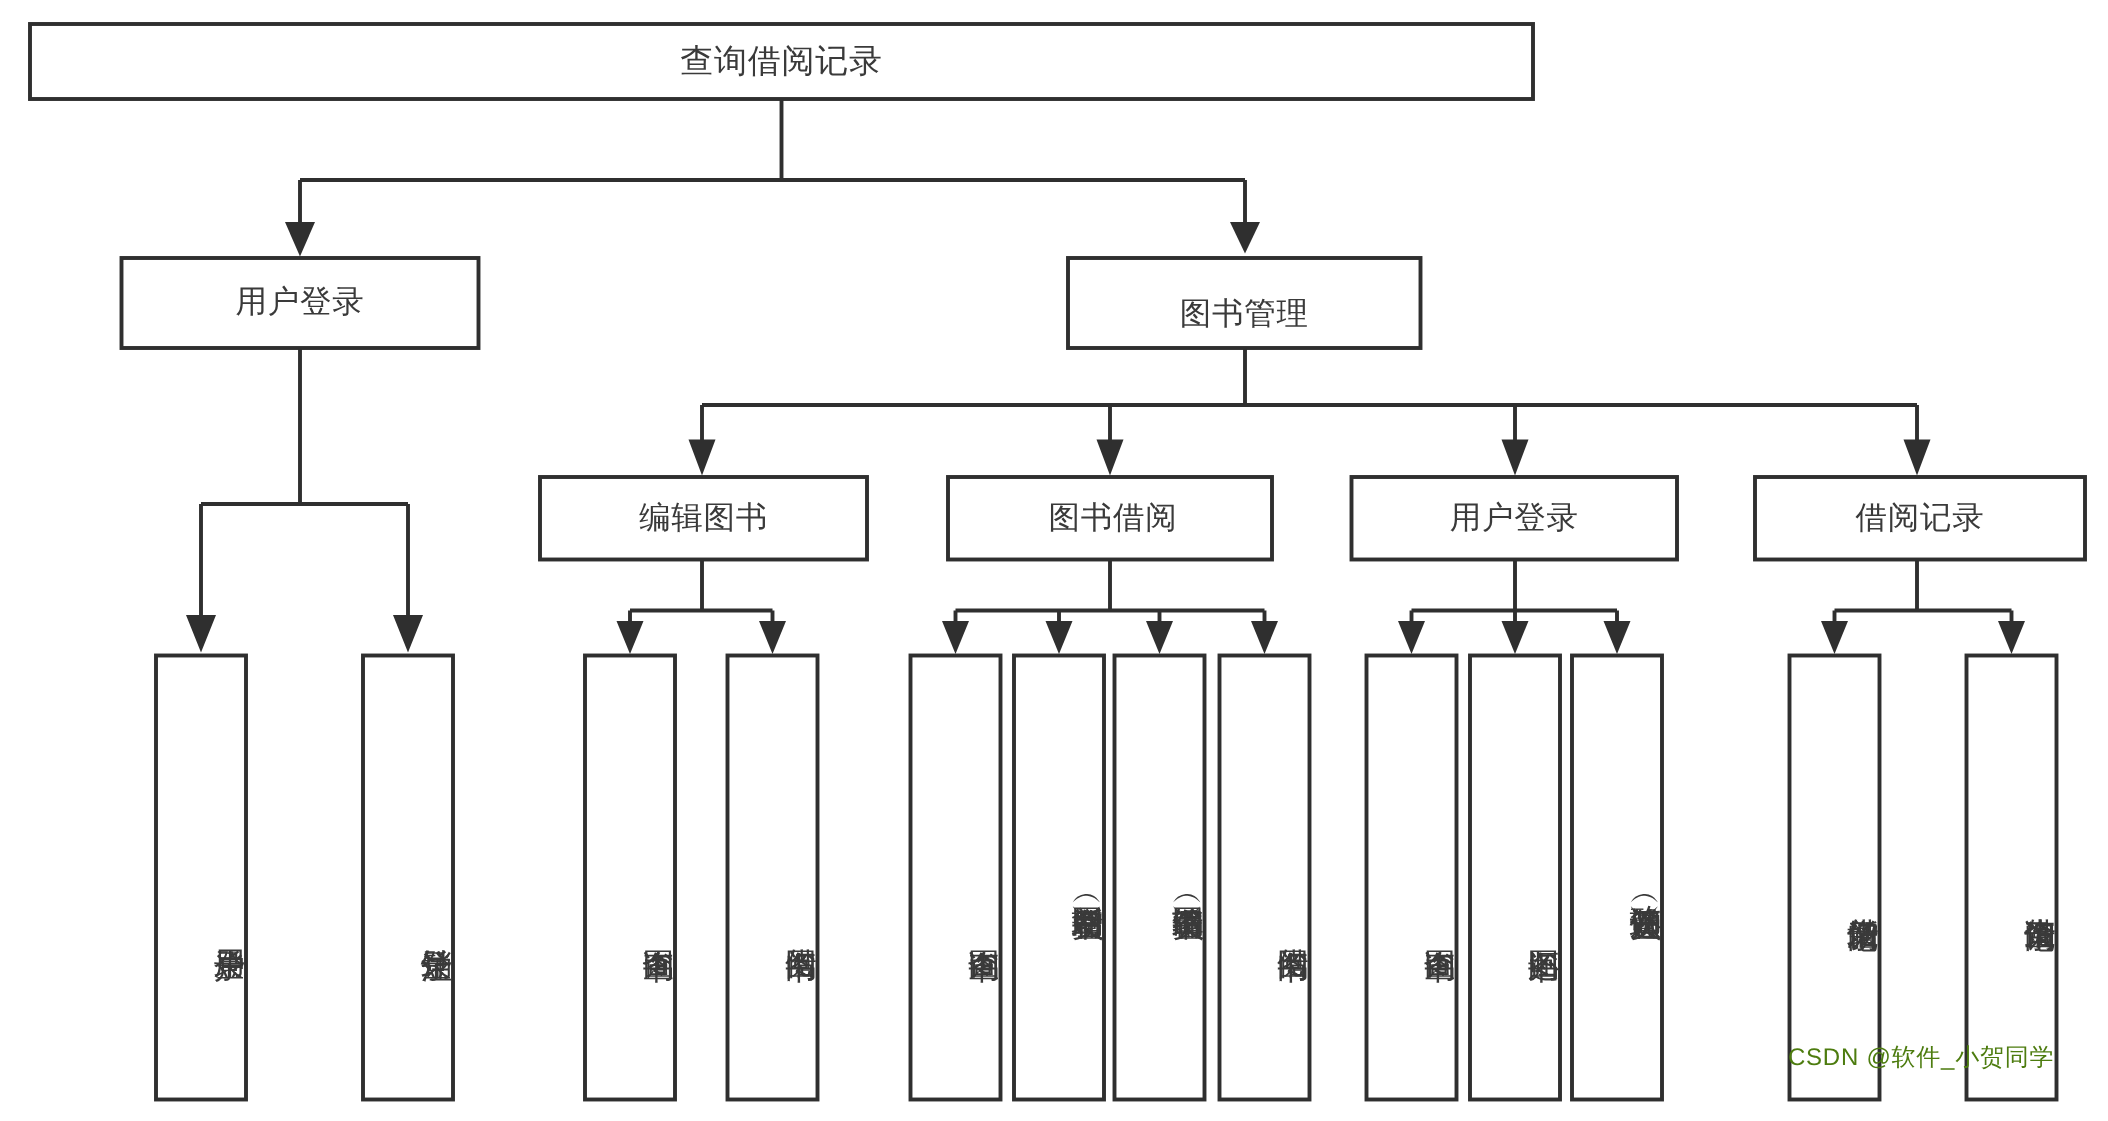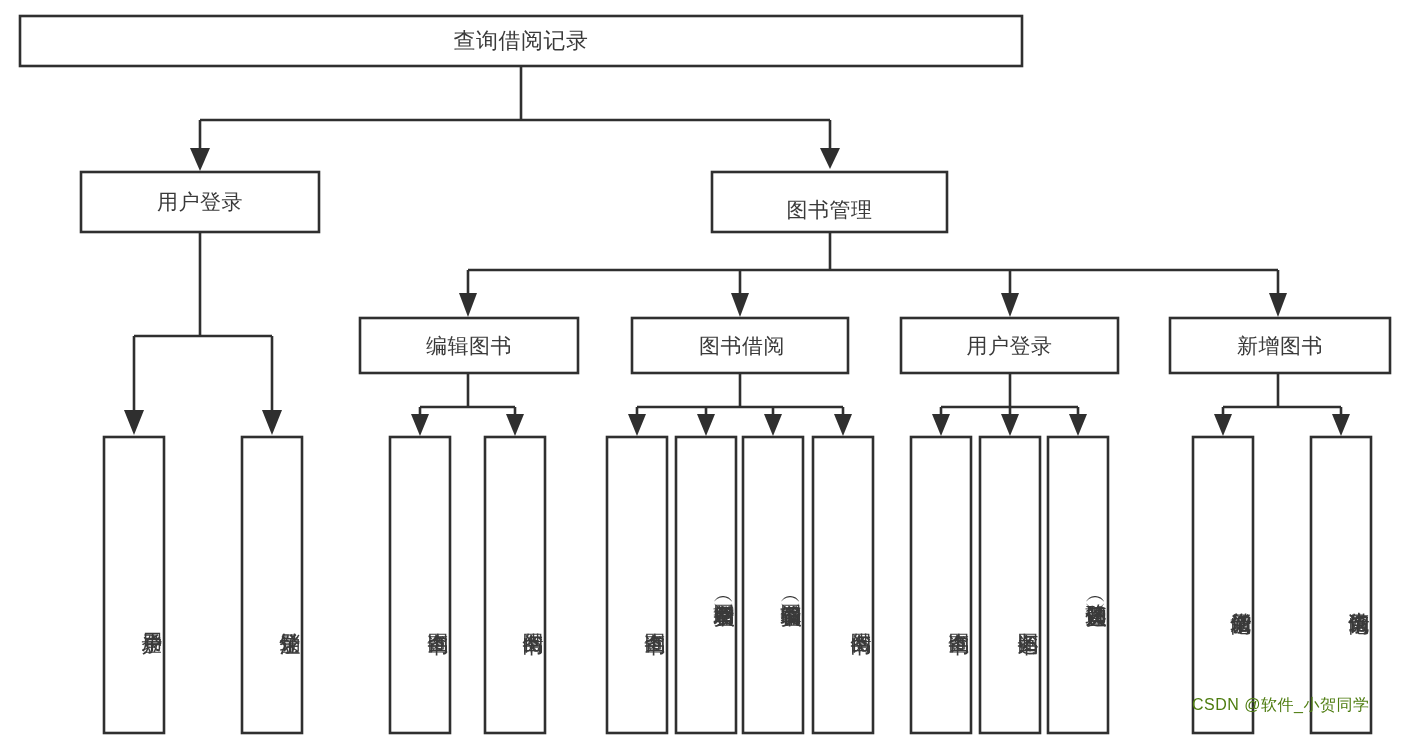--- a/index.html
+++ b/index.html
@@ -194,21 +194,21 @@
   </svg>
 
   <div class="node-label horizontal title" style="left:20px; top:16px; width:1002px; height:50px;">查询借阅记录</div>
 
   <div class="node-label horizontal" style="left:81px; top:172px; width:238px; height:60px;">用户登录</div>
   <div class="node-label horizontal" style="left:712px; top:172px; width:235px; height:76px;">图书管理</div>
 
   <div class="node-label horizontal" style="left:360px; top:318px; width:218px; height:55px;">编辑图书</div>
   <div class="node-label horizontal" style="left:632px; top:318px; width:220px; height:55px;">图书借阅</div>
   <div class="node-label horizontal" style="left:901px; top:318px; width:217px; height:55px;">用户登录</div>
-  <div class="node-label horizontal" style="left:1170px; top:318px; width:220px; height:55px;">新增图书</div>
+  <div class="node-label horizontal" style="left:1170px; top:318px; width:220px; height:55px;">借阅记录</div>
 
   <div class="node-label vertical" style="left:104px; top:500px; width:60px; height:230px;">用户登录</div>
   <div class="node-label vertical" style="left:242px; top:500px; width:60px; height:230px;">注销登录</div>
 
   <div class="node-label vertical" style="left:390px; top:500px; width:60px; height:230px;">查询图书</div>
   <div class="node-label vertical" style="left:485px; top:500px; width:60px; height:230px;">借阅图书</div>
 
   <div class="node-label vertical" style="left:607px; top:500px; width:60px; height:230px;">查询图书</div>
   <div class="node-label vertical" style="left:676px; top:443px; width:60px; height:288px;">新增图书（管理员）</div>
   <div class="node-label vertical" style="left:743px; top:443px; width:60px; height:288px;">编辑图书（管理员）</div>

